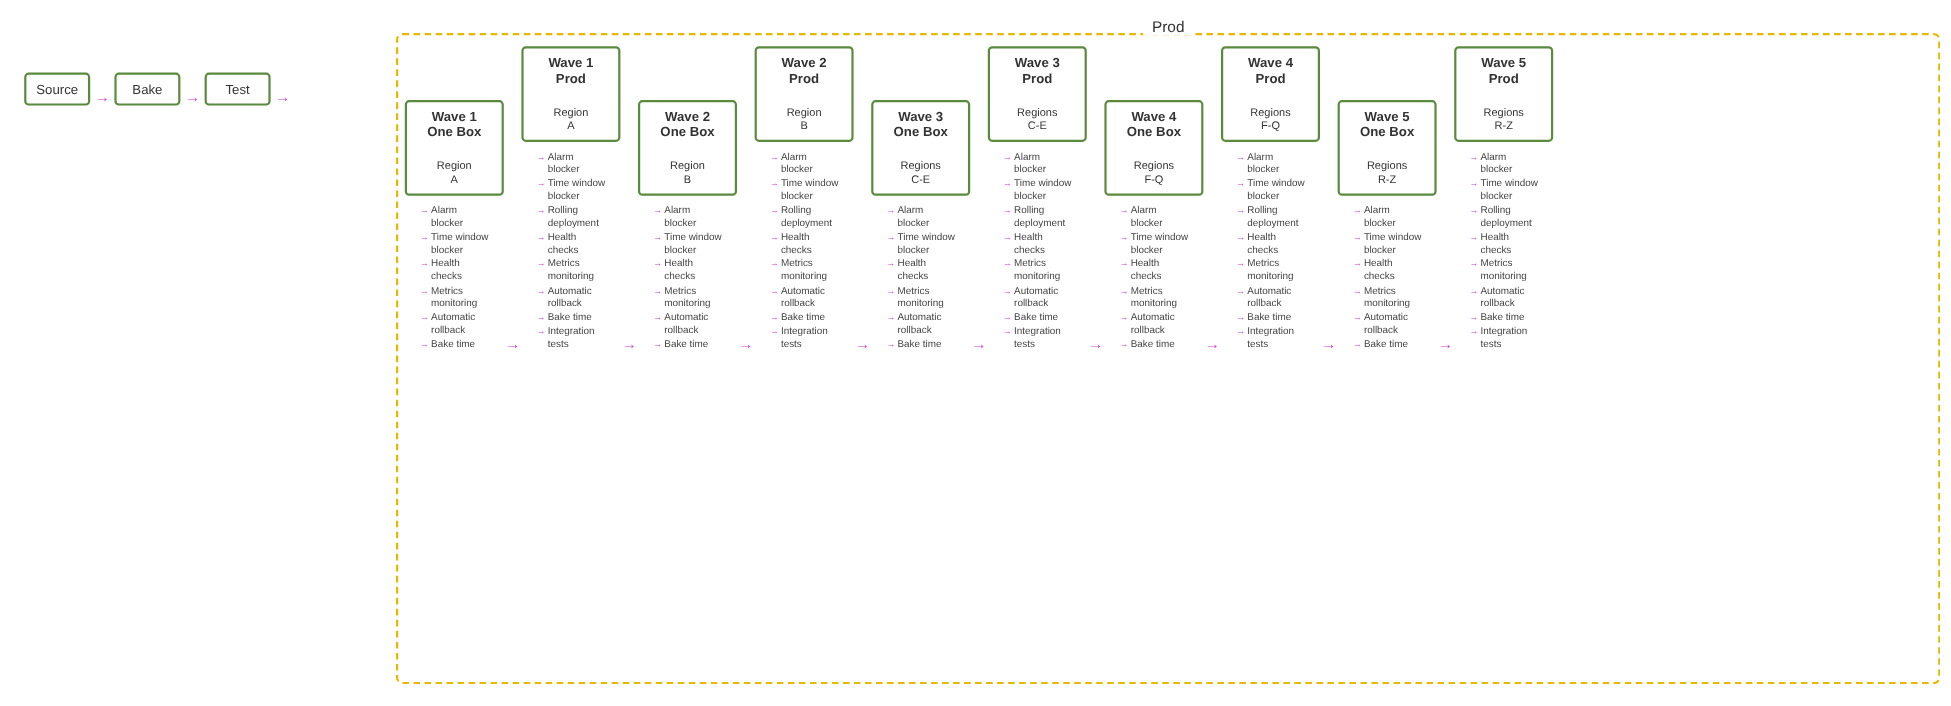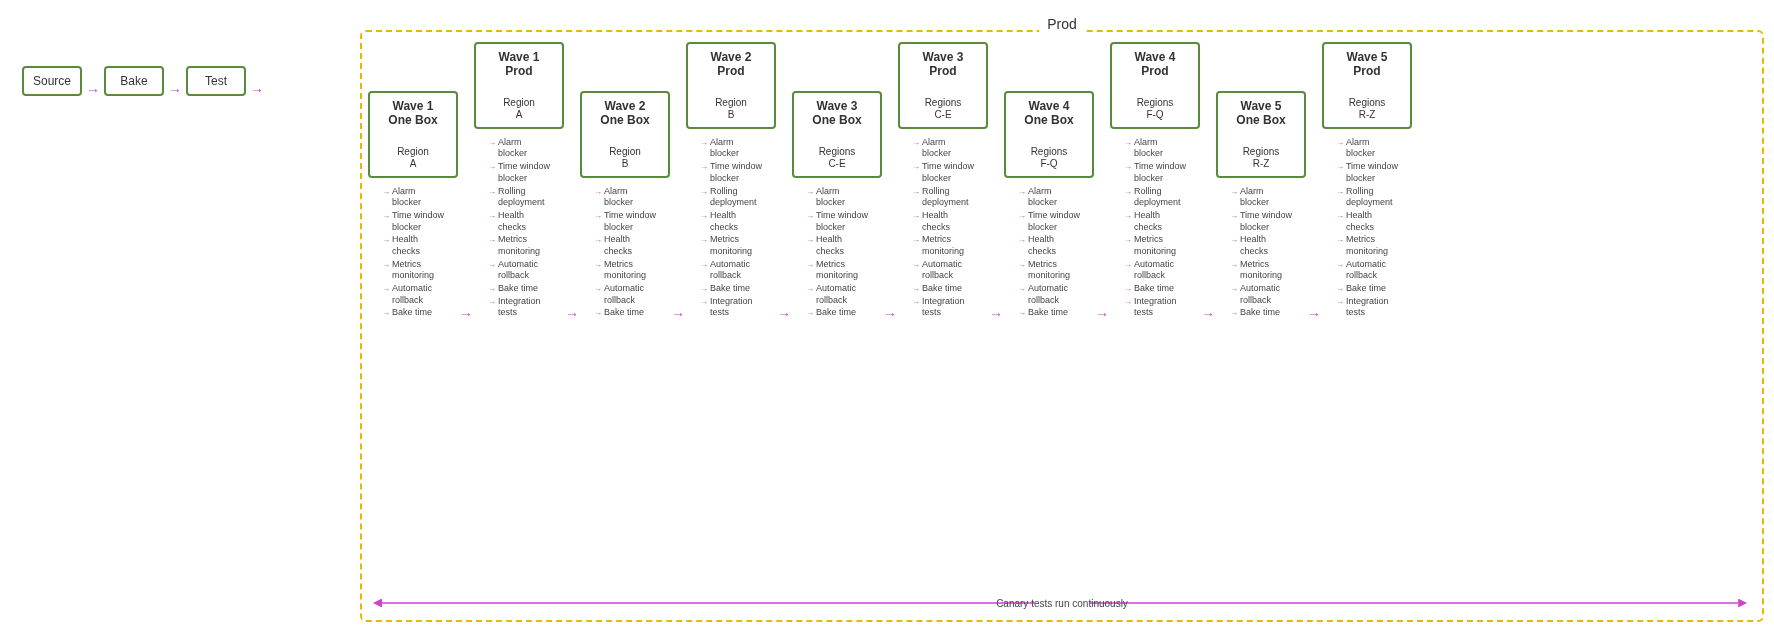--- a/index.html
+++ b/index.html
@@ -303,31 +303,16 @@
           <div class="checklist-item">Health<br>checks</div>
           <div class="checklist-item">Metrics<br>monitoring</div>
           <div class="checklist-item">Automatic<br>rollback</div>
           <div class="checklist-item">Bake time</div>
           <div class="checklist-item">Integration<br>tests</div>
         </div>
       </div>
 
     </div>
 
-    <div style="position:absolute; bottom: 8px; left: 10px; right: 10px; display:flex; align-items:center;">
-      <svg width="100%" height="18">
-        <defs>
-          <marker id="arrowhead-left" markerWidth="6" markerHeight="6" refX="6" refY="3" orient="auto">
-            <path d="M6,0 L6,6 L0,3 z" fill="#cc44cc"></path>
-          </marker>
-          <marker id="arrowhead-right" markerWidth="6" markerHeight="6" refX="0" refY="3" orient="auto">
-            <path d="M0,0 L0,6 L6,3 z" fill="#cc44cc"></path>
-          </marker>
-        </defs>
-        <line x1="10" y1="9" x2="48%" y2="9" stroke="#cc44cc" stroke-width="1.5" marker-start="url(#arrowhead-left)"></line>
-        <line x1="52%" y1="9" x2="99%" y2="9" stroke="#cc44cc" stroke-width="1.5" marker-end="url(#arrowhead-right)"></line>
-        <text x="50%" y="13" text-anchor="middle" fill="#444" font-size="10" font-family="Arial">Canary tests run continuously</text>
-      </svg>
-    </div>
 
   </div>
 
 </div>
 
 </body></html>

